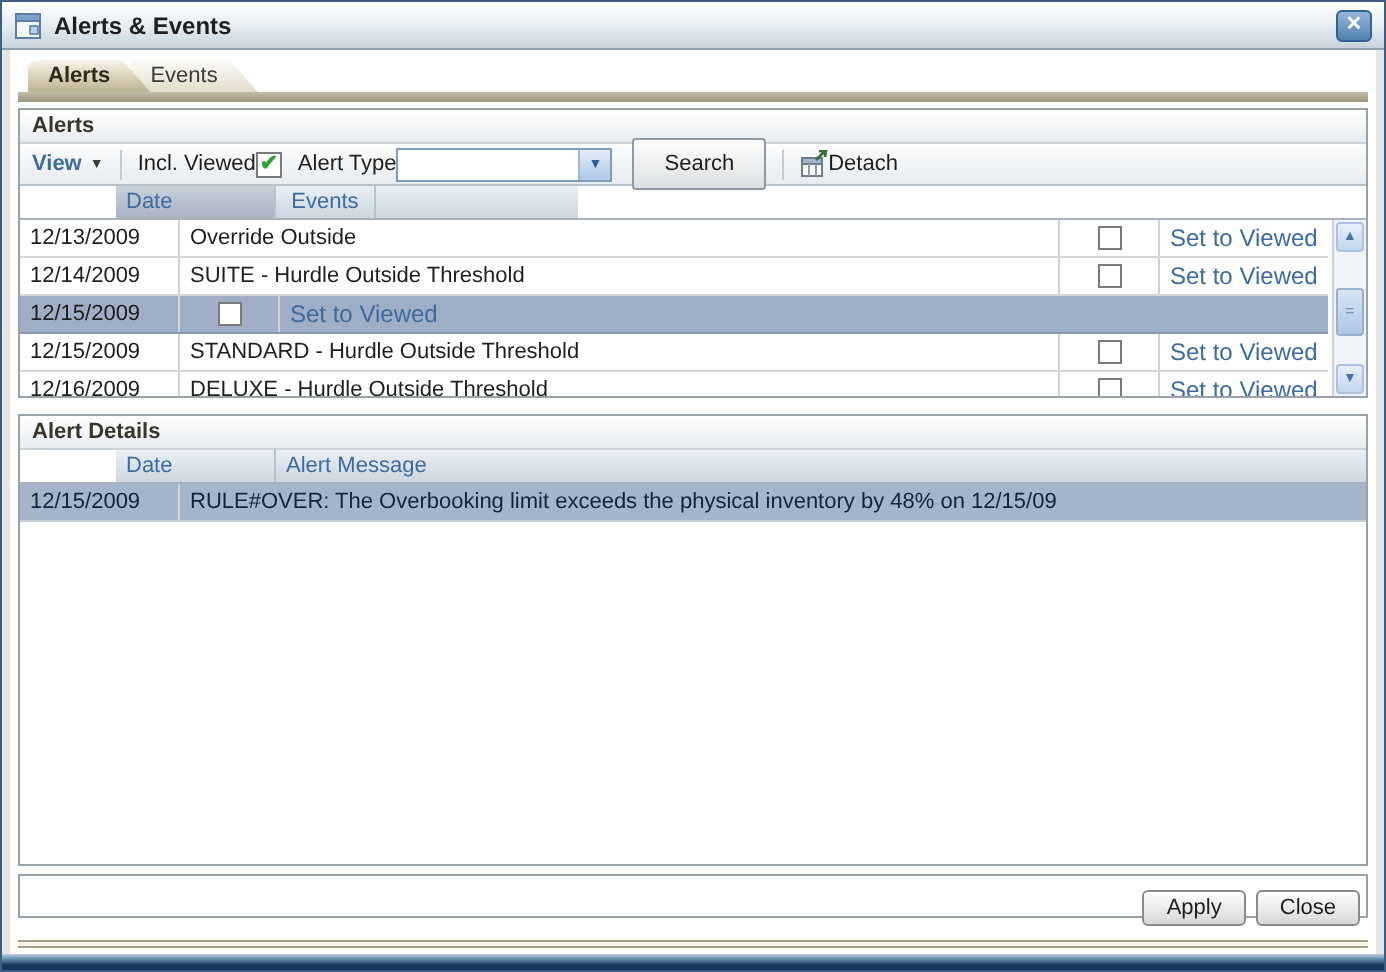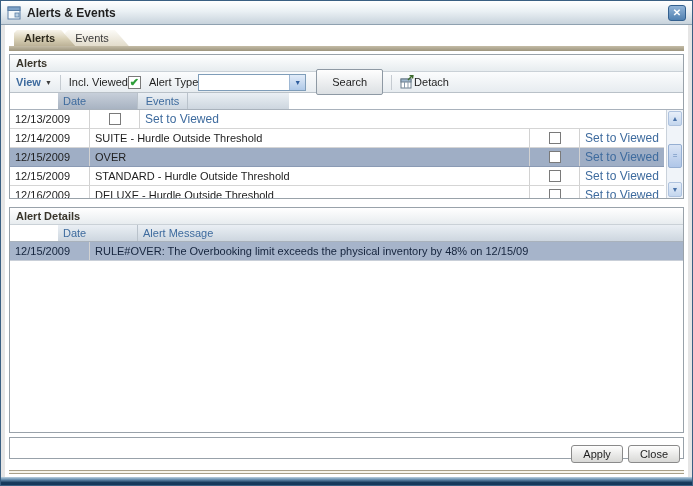--- a/index.html
+++ b/index.html
@@ -173,20 +173,21 @@
         <div class="th sorted c-date">Date</div>
         <div class="th center c-viewed">Events</div>
         <div class="th c-action"></div>
         <div class="th c-stub"></div>
       </div>
 
       <div class="tbody">
 
         <div class="trow">
           <div class="td c-date">12/13/2009</div>
+          <div class="td c-name">Override Outside</div>
           <div class="td c-viewed">
               <span class="tcheck"></span>
             </div>
           <div class="td c-action">
               <a class="link">Set to Viewed</a>
             </div>
         </div>
 
         <div class="trow">
           <div class="td c-date">12/14/2009</div>
@@ -194,21 +195,20 @@
           <div class="td c-viewed">
               <span class="tcheck"></span>
             </div>
           <div class="td c-action">
               <a class="link">Set to Viewed</a>
             </div>
         </div>
 
         <div class="trow selected">
           <div class="td c-date">12/15/2009</div>
-          <div class="td c-name">OVER</div>
           <div class="td c-viewed">
               <span class="tcheck"></span>
             </div>
           <div class="td c-action">
               <a class="link">Set to Viewed</a>
             </div>
         </div>
 
         <div class="trow">
           <div class="td c-date">12/15/2009</div>

